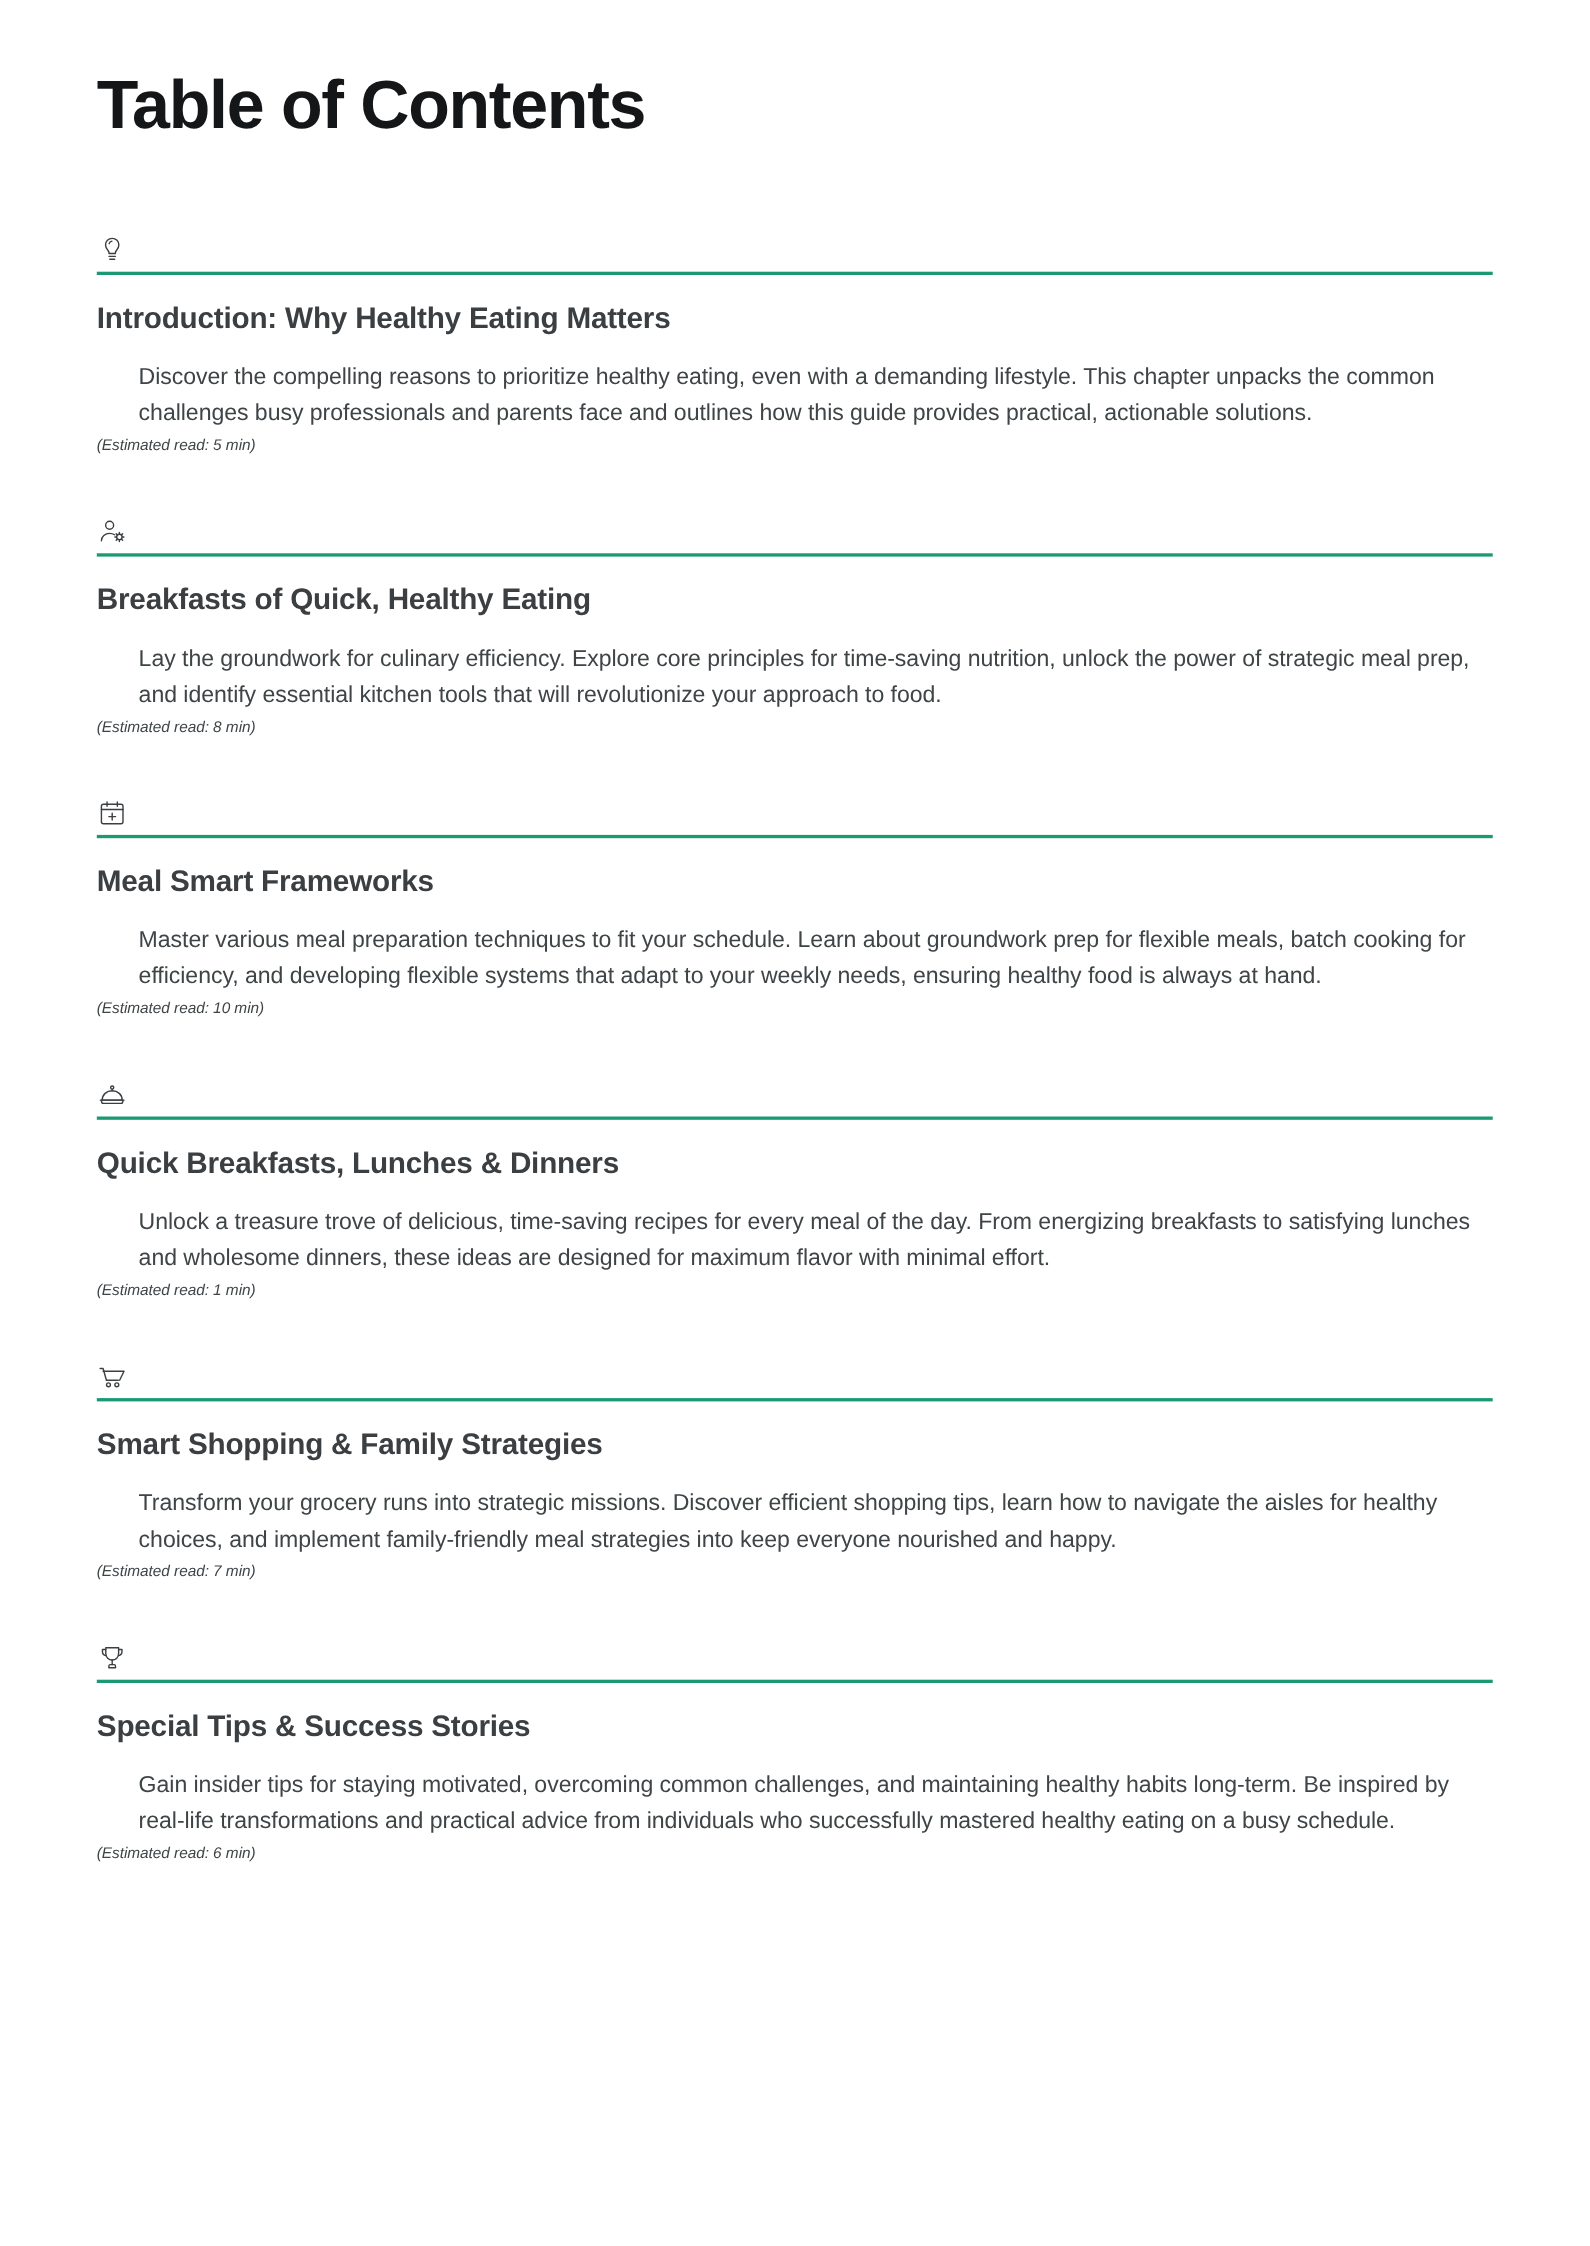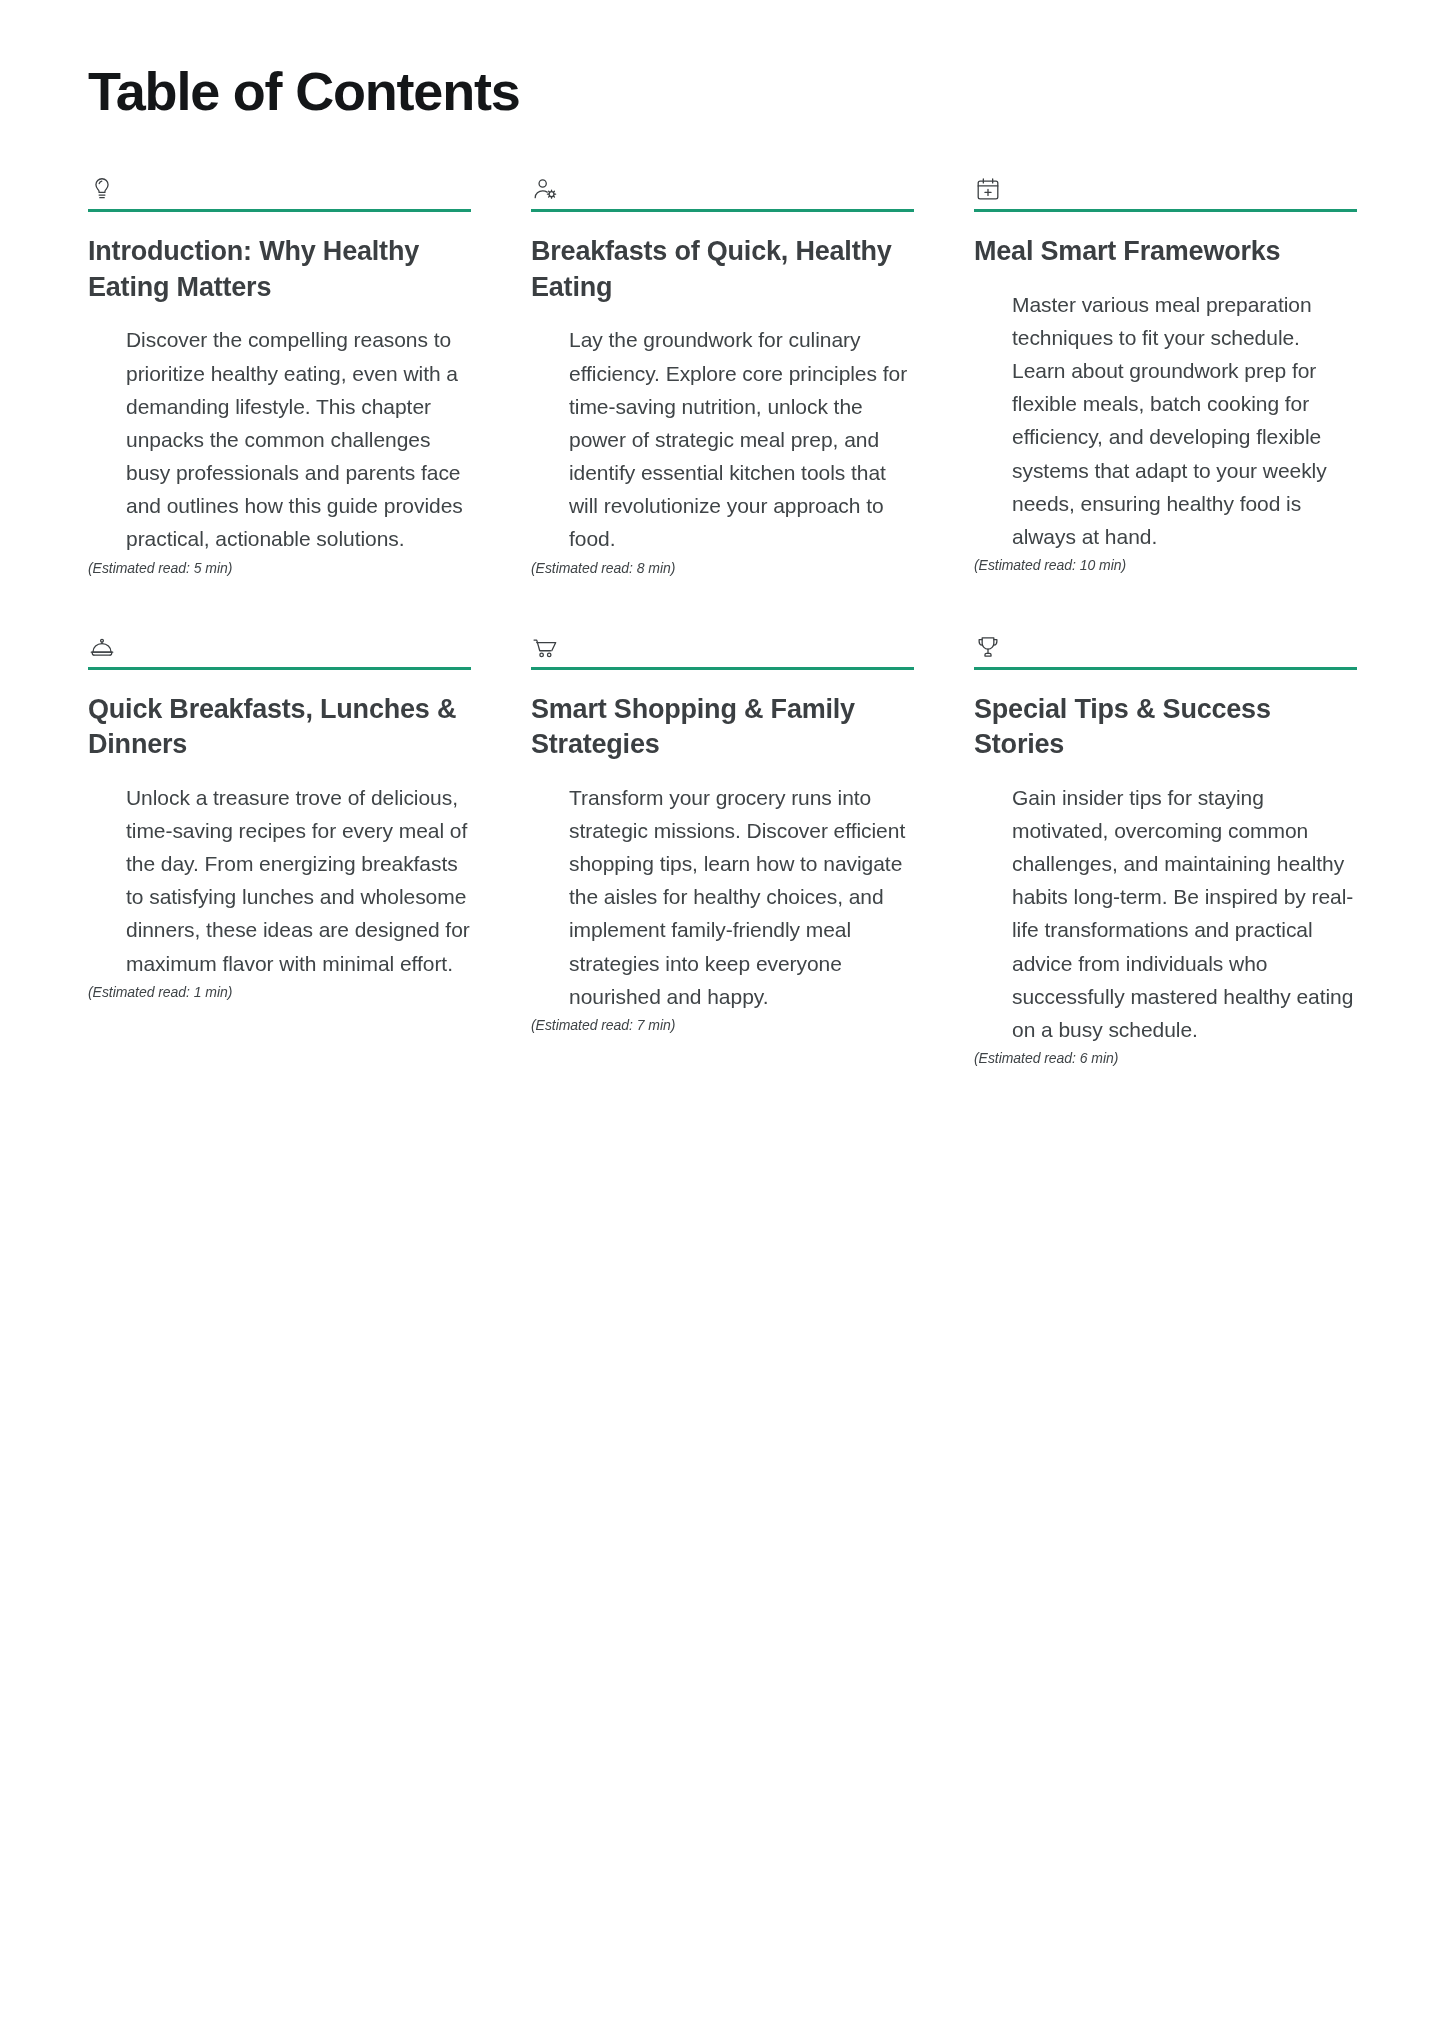--- a/index.html
+++ b/index.html
@@ -17,31 +17,31 @@
   }
 
   .page {
     width: 1445px;
     height: 2042px;
     padding: 60px 88px 0 88px;
     position: relative;
   }
 
   .page-title {
-    font-size: 54px;
+    font-size: 62px;
     font-weight: 700;
     letter-spacing: -1.2px;
     color: #141618;
     line-height: 1.15;
-    margin-bottom: 47px;
+    margin-bottom: 76px;
   }
 
   .toc-grid {
     display: grid;
-    grid-template-columns: 1fr 1fr 1fr;
+    grid-template-columns: 1fr;
     column-gap: 60px;
     row-gap: 0px;
     align-items: start;
   }
 
   .toc-cell {
     padding-bottom: 48px;
   }
 
   .icon-wrap {

